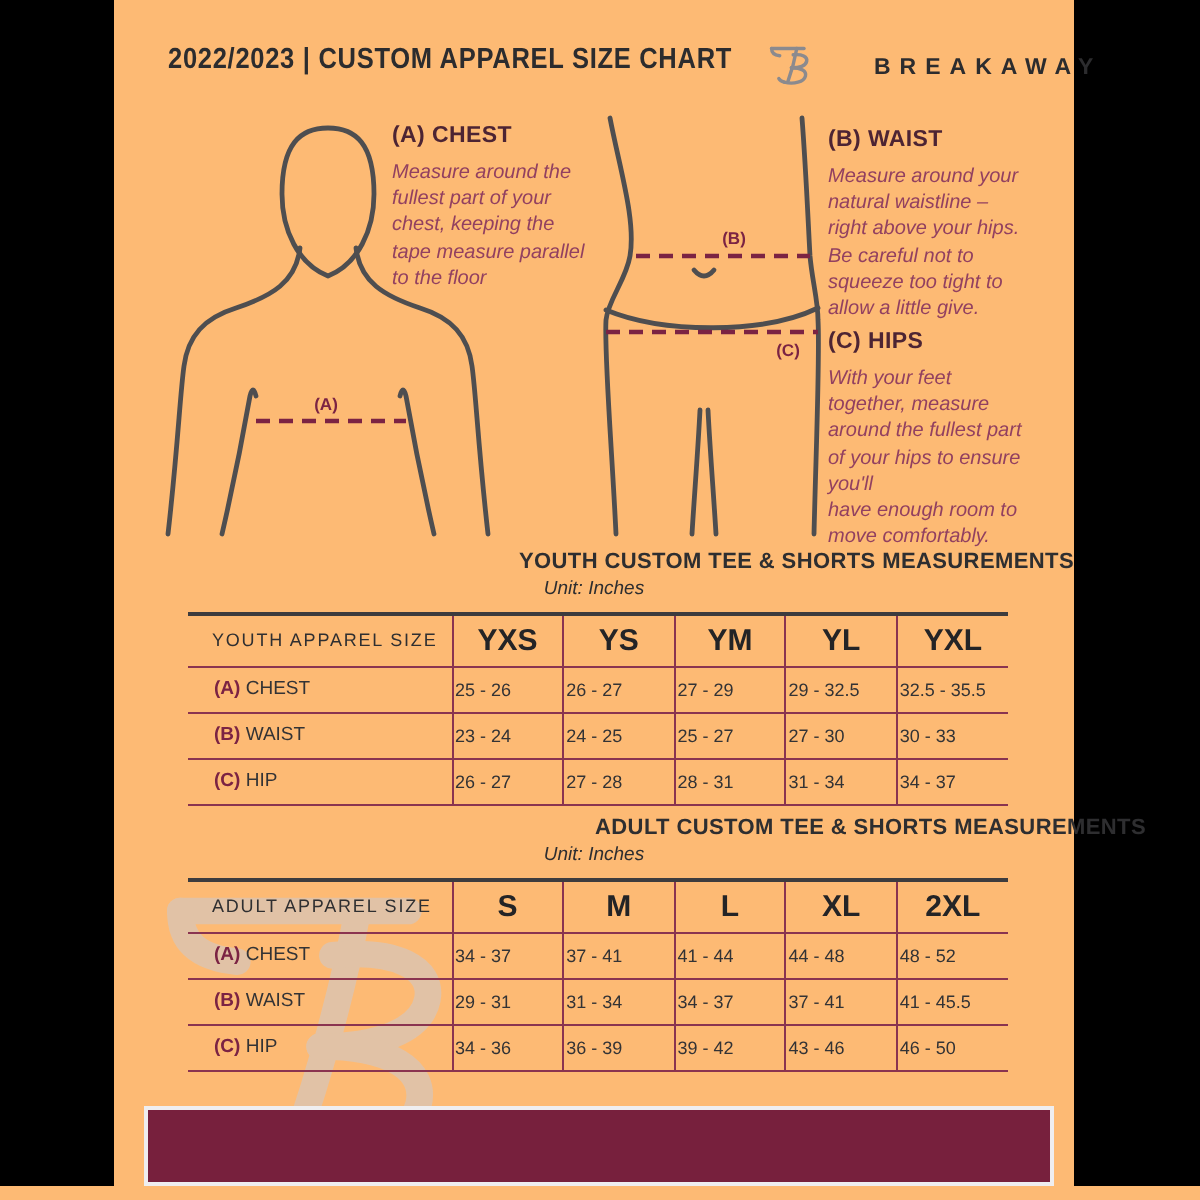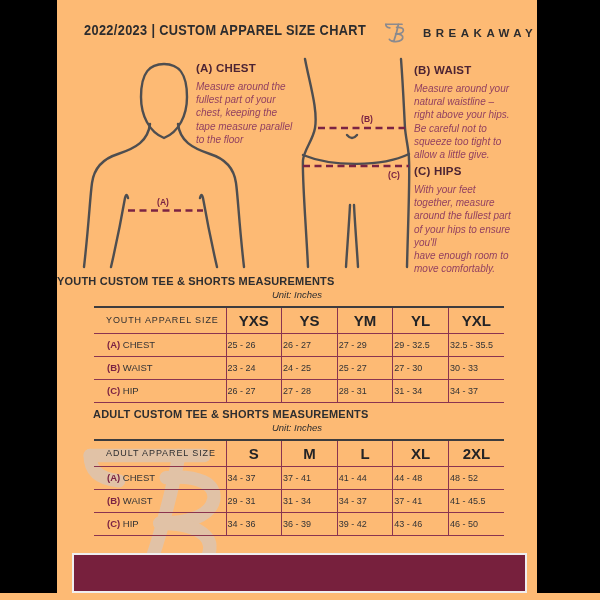--- a/index.html
+++ b/index.html
@@ -6,33 +6,33 @@
   .page{position:relative;width:600px;height:600px;background:#fdba74;overflow:hidden;
         font-family:"Liberation Sans",sans-serif;}
   .bar{position:absolute;top:0;height:593px;background:#000;}
   .bar-left{left:0;width:57px;}
   .bar-right{left:537px;width:63px;}
 
   
   .header-title{position:absolute;left:84px;top:22px;font-size:14.5px;font-weight:bold;
     color:#2c2c2e;letter-spacing:.4px;white-space:nowrap;transform:scaleX(.88);
     transform-origin:0 0;}
-  .brand{position:absolute;left:384px;top:17px;display:flex;align-items:center;gap:12px;}
+  .brand{position:absolute;left:384px;top:17px;display:flex;align-items:center;gap:26px;}
   .brand-name{font-size:11.5px;font-weight:bold;letter-spacing:4.5px;color:#2c2c2e;}
 
   
   .guide-block{position:absolute;width:116px;}
   .guide-heading{font-size:11.5px;font-weight:bold;color:#4d2433;margin:0 0 6px 0;letter-spacing:.2px;}
   .guide-text{font-size:10px;font-style:italic;color:#924060;line-height:1.32;white-space:pre-line;}
   .gb-chest{left:196px;top:62px;}
   .gb-waist{left:414px;top:64px;}
   .gb-hips{left:414px;top:165px;}
 
   
-  .section-title{position:absolute;left:57px;width:480px;text-align:left;font-weight:bold;
+  .section-title{position:absolute;left:57px;width:480px;text-align:right;font-weight:bold;
     color:#2e2e30;font-size:11px;letter-spacing:.2px;z-index:2;}
   .section-unit{position:absolute;left:57px;width:480px;text-align:center;font-style:italic;
     color:#2e2e30;font-size:9.5px;z-index:2;}
   .yt-title{top:275px;} .yt-unit{top:289px;}
   .at-title{top:408px;padding-left:36px;} .at-unit{top:422px;}
 
   
   .size-table{position:absolute;left:94px;width:410px;border-collapse:collapse;
     table-layout:fixed;z-index:2;border-top:2.5px solid #3d3c3e;background:transparent;}
   .tbl-youth{top:306px;} .tbl-adult{top:439px;}

